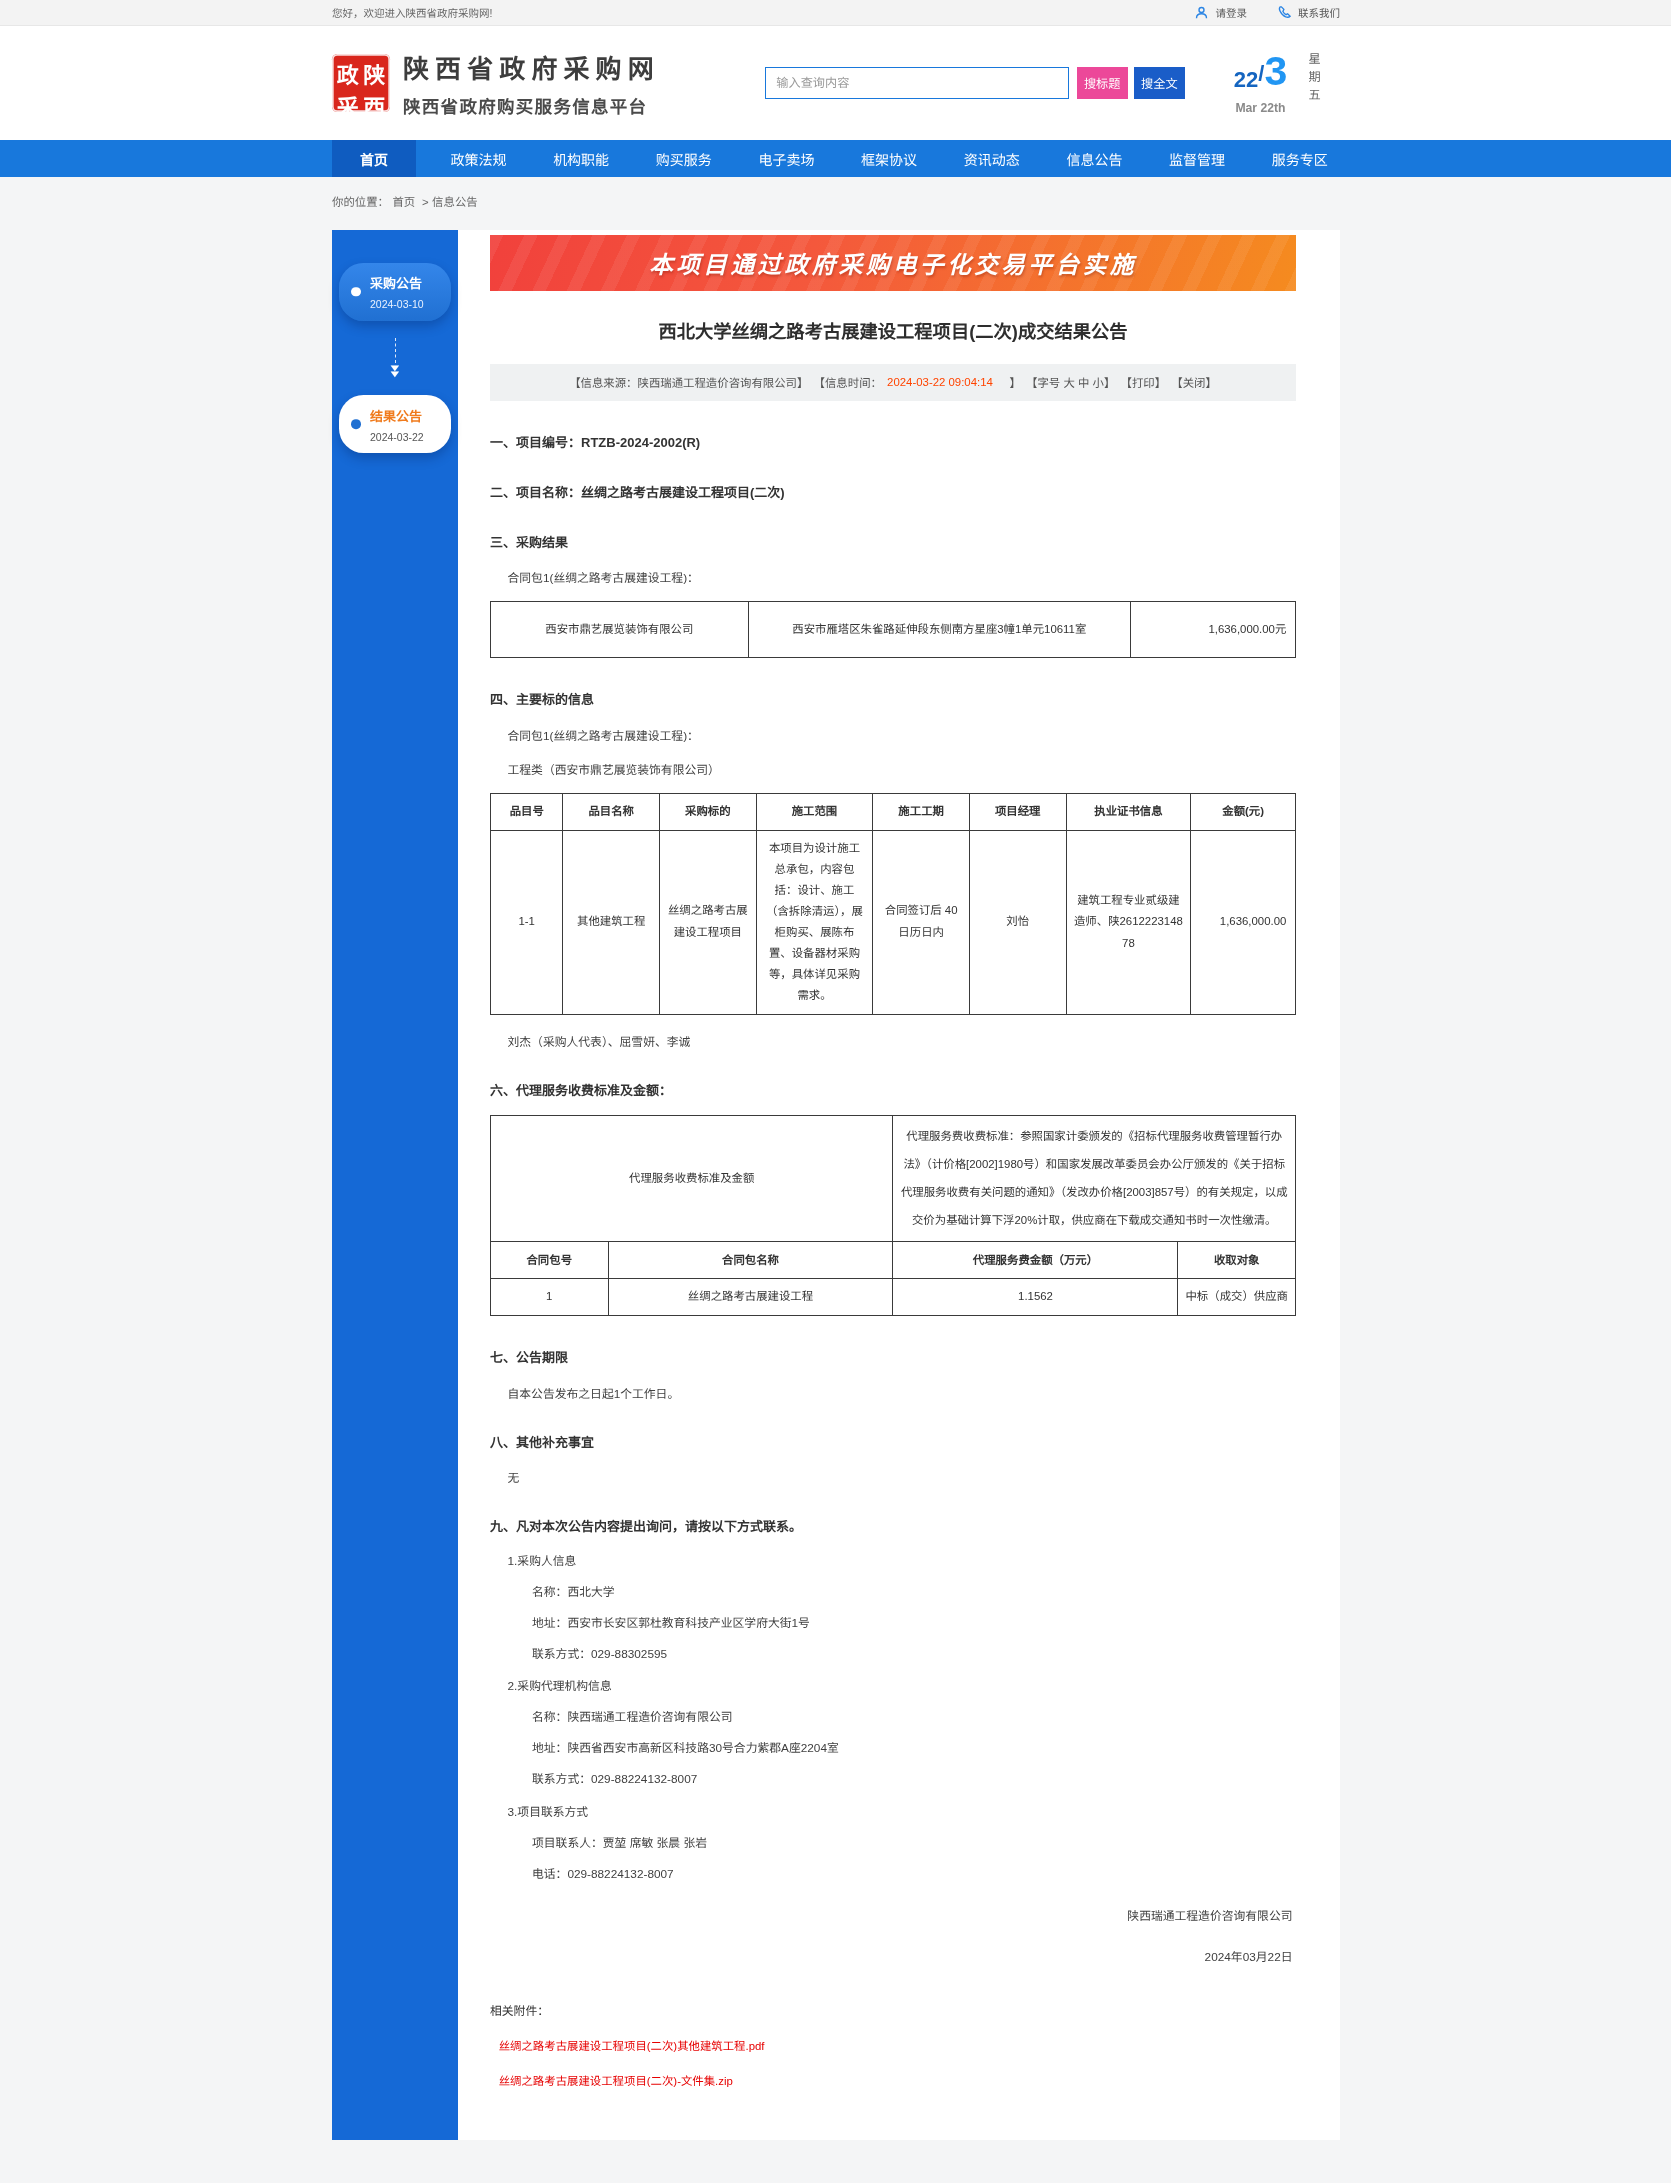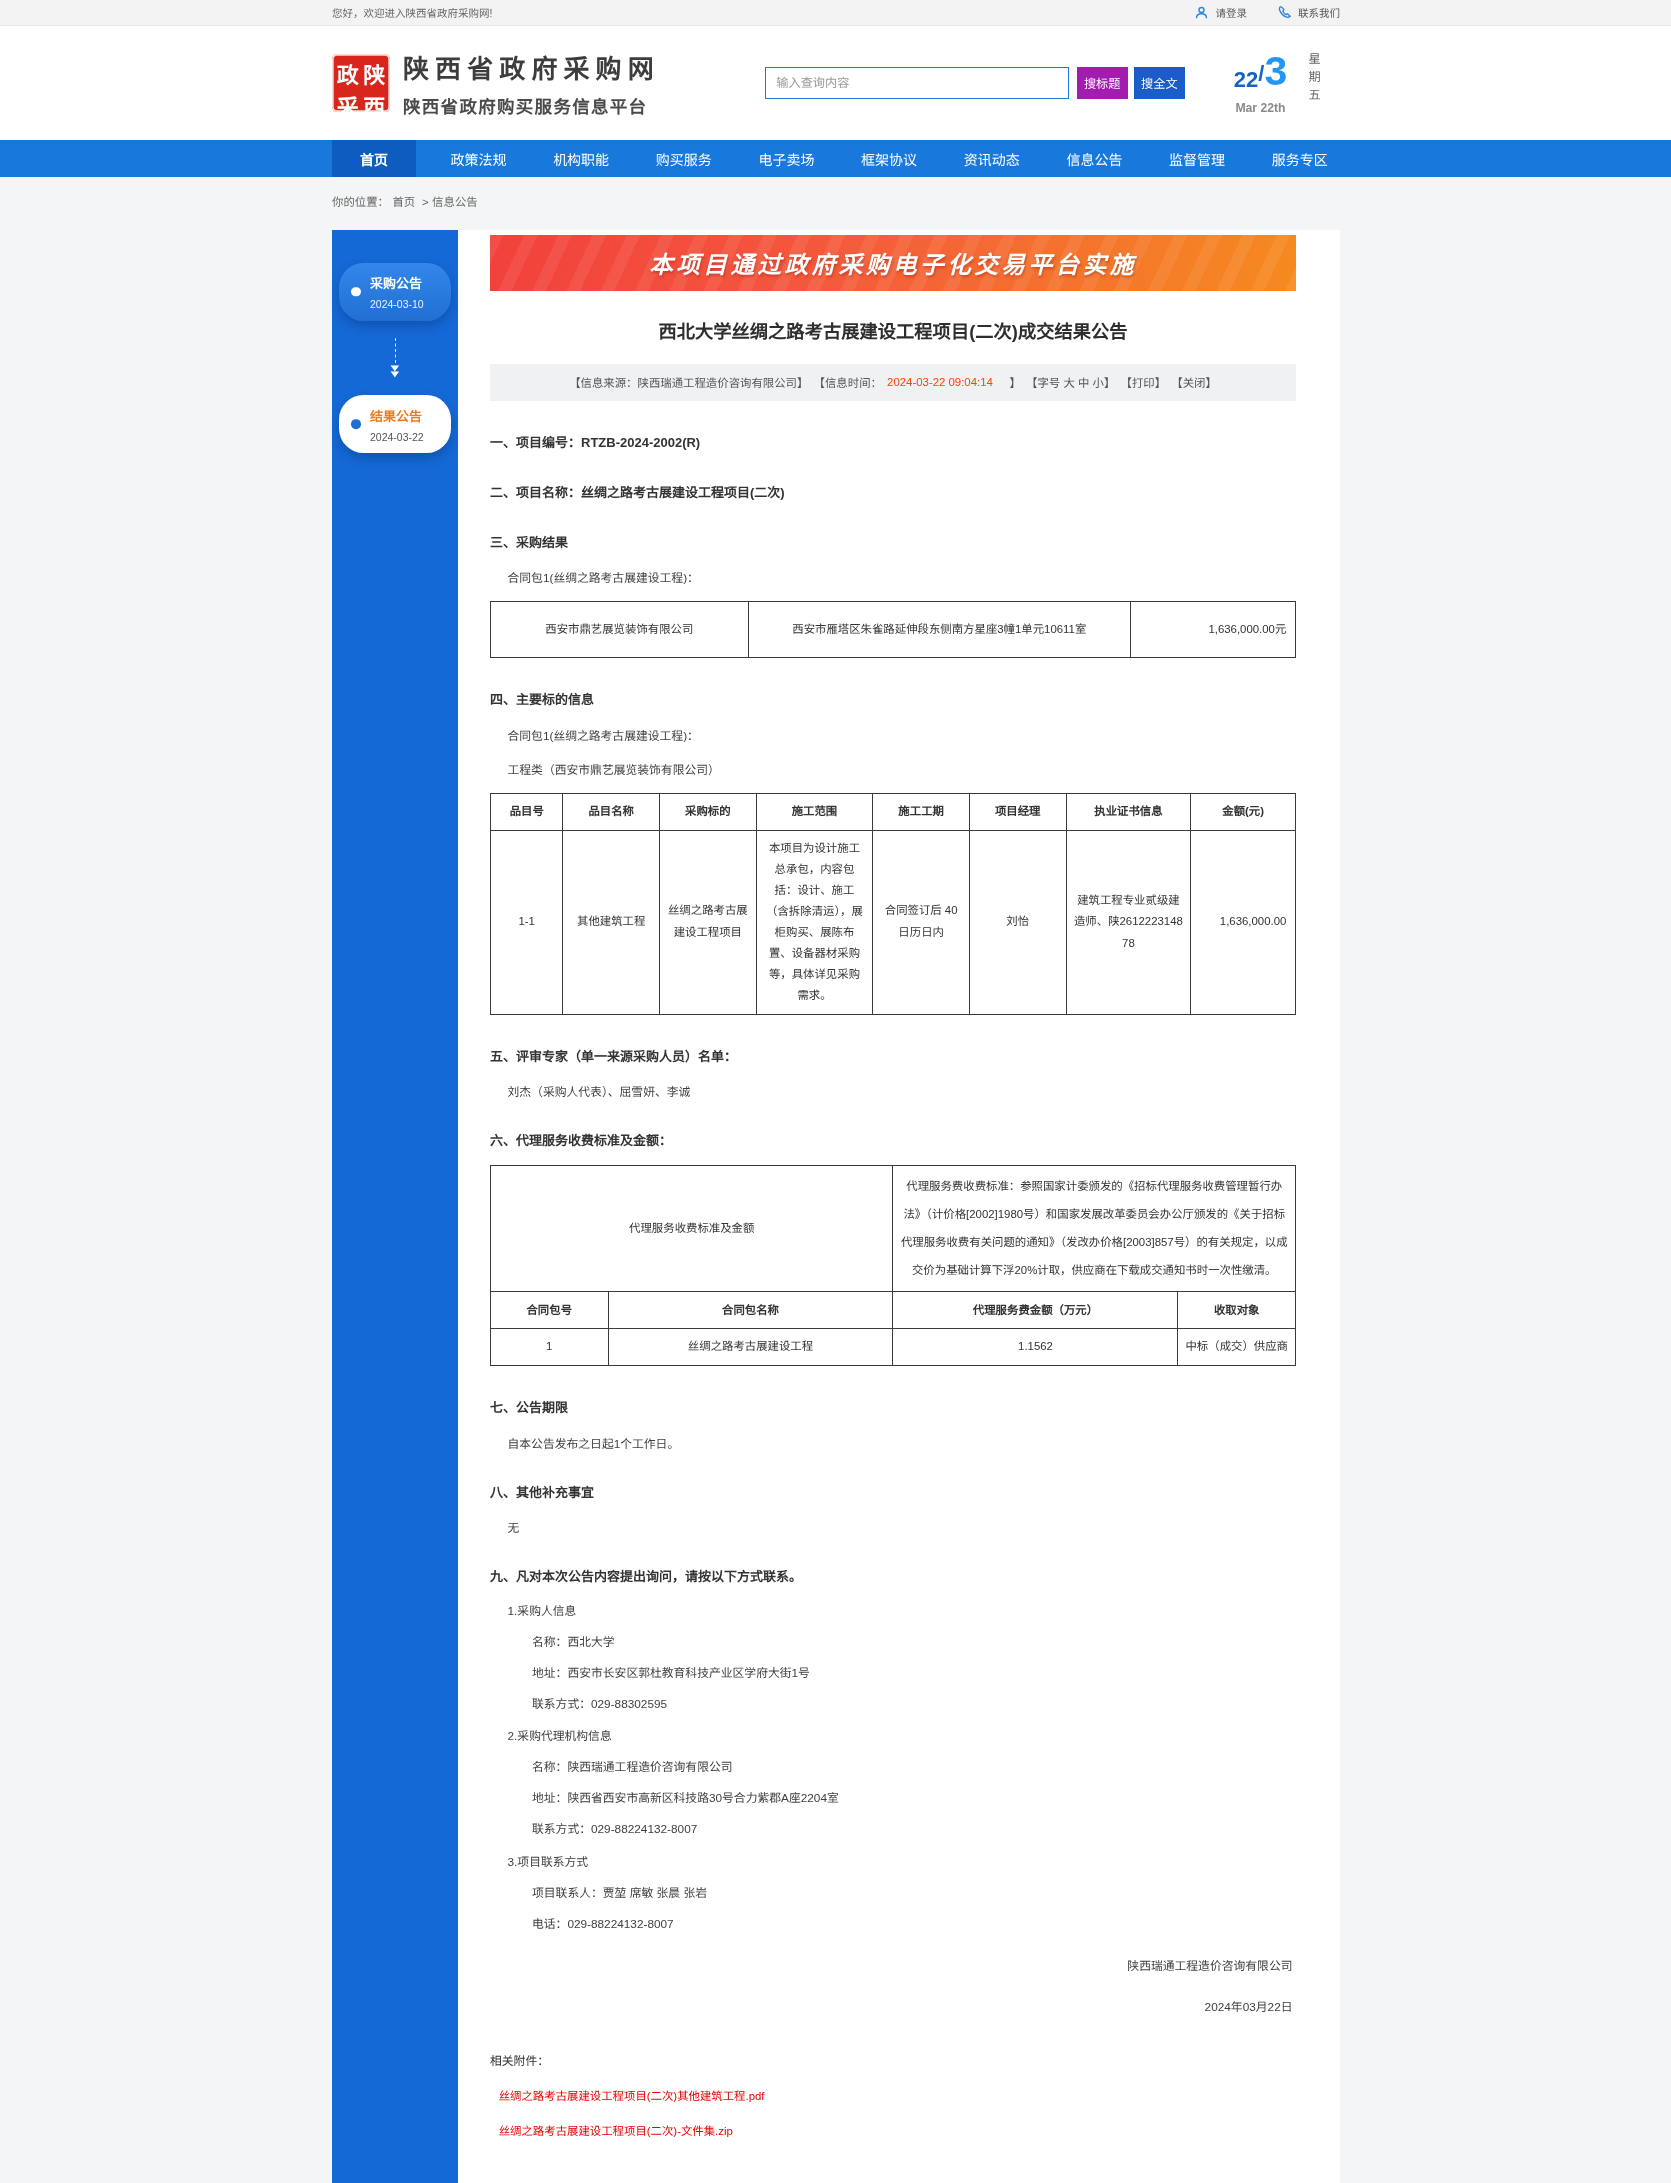--- a/index.html
+++ b/index.html
@@ -31,21 +31,21 @@
   }
   .brand-t1 { font-size:26px; font-weight:bold; color:#3d3d3d; letter-spacing:6.1px; white-space:nowrap; }
   .brand-t2 { font-size:17.5px; font-weight:bold; color:#4a4a4a; margin-top:7.9px; letter-spacing:1.3px; white-space:nowrap; }
   .searchbox { display:flex; align-items:center; margin-left:105px; }
   .search-input {
     width:304px; height:32px; border:1.7px solid #1878dc; background:#fff;
     padding:0 10.5px; font-size:12.2px; color:#333; outline:none; font-family:inherit;
   }
   .search-input::placeholder { color:#9a9a9a; }
   .sbtn { height:32px; min-width:51px; padding:0 7px; color:#fff; font-size:12.2px; display:flex; align-items:center; justify-content:center; cursor:pointer; }
-  .sbtn-title { background:#a21caf; margin-left:7.9px; }
+  .sbtn-title { background:#ec4899; margin-left:7.9px; }
   .sbtn-full  { background:#1a5dc8; margin-left:6.1px; }
   .datebox { margin-left:49px; display:flex; align-items:flex-start; gap:17.5px; }
   .date-nums { display:flex; align-items:flex-start; justify-content:center; }
   .date-day   { font-size:22px; font-weight:bold; color:#1565c0; margin-top:16px; }
   .date-slash { font-size:22px; font-weight:bold; color:#1565c0; margin-top:10.5px; }
   .date-month { font-size:41px; font-weight:bold; color:#2196f3; line-height:1; }
   .date-en { font-size:12.2px; color:#8a8a8a; font-weight:bold; margin-top:8.7px; text-align:center; }
   .weekday { writing-mode:vertical-rl; font-size:12.2px; color:#666; letter-spacing:6.1px; padding-top:1.7px; }
 
   
@@ -287,21 +287,20 @@
         <td>丝绸之路考古展建设工程项目</td>
         <td class="just">本项目为设计施工总承包，内容包括：设计、施工（含拆除清运），展柜购买、展陈布置、设备器材采购等，具体详见采购需求。</td>
         <td>合同签订后 40 日历日内</td>
         <td>刘怡</td>
         <td>建筑工程专业贰级建造师、陕261222314878</td>
         <td class="num">1,636,000.00</td>
       </tr>
     </tbody>
       </table>
 
-    <div class="sec">五、评审专家（单一来源采购人员）名单：</div>
     <div class="sub">刘杰（采购人代表）、屈雪妍、李诚</div>
 
     <div class="sec">六、代理服务收费标准及金额：</div>
 
     <table class="tbl t3">
       <colgroup>
           <col style="width:14.6%">
           <col style="width:35.4%">
           <col style="width:35.4%">
           <col style="width:14.6%">

